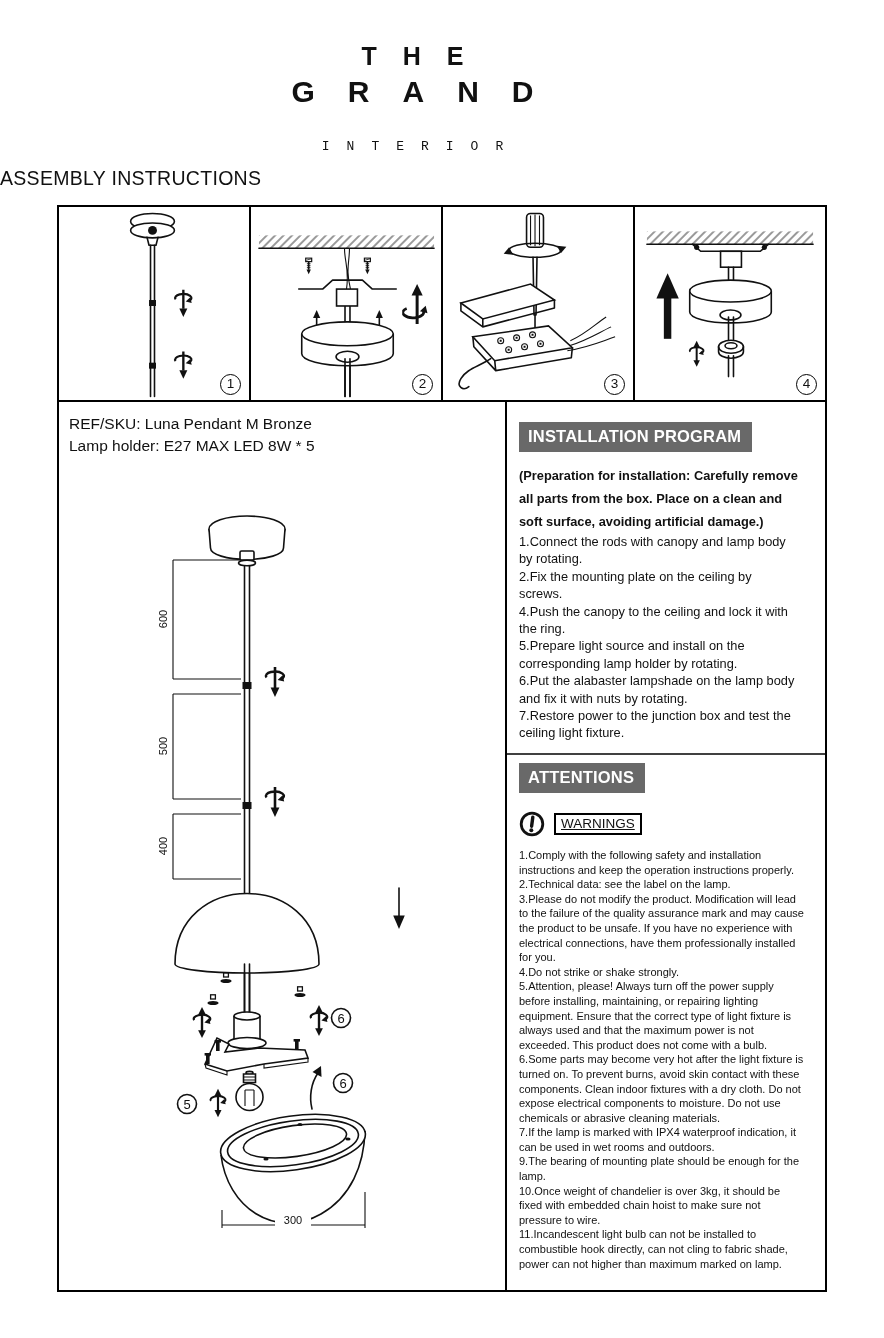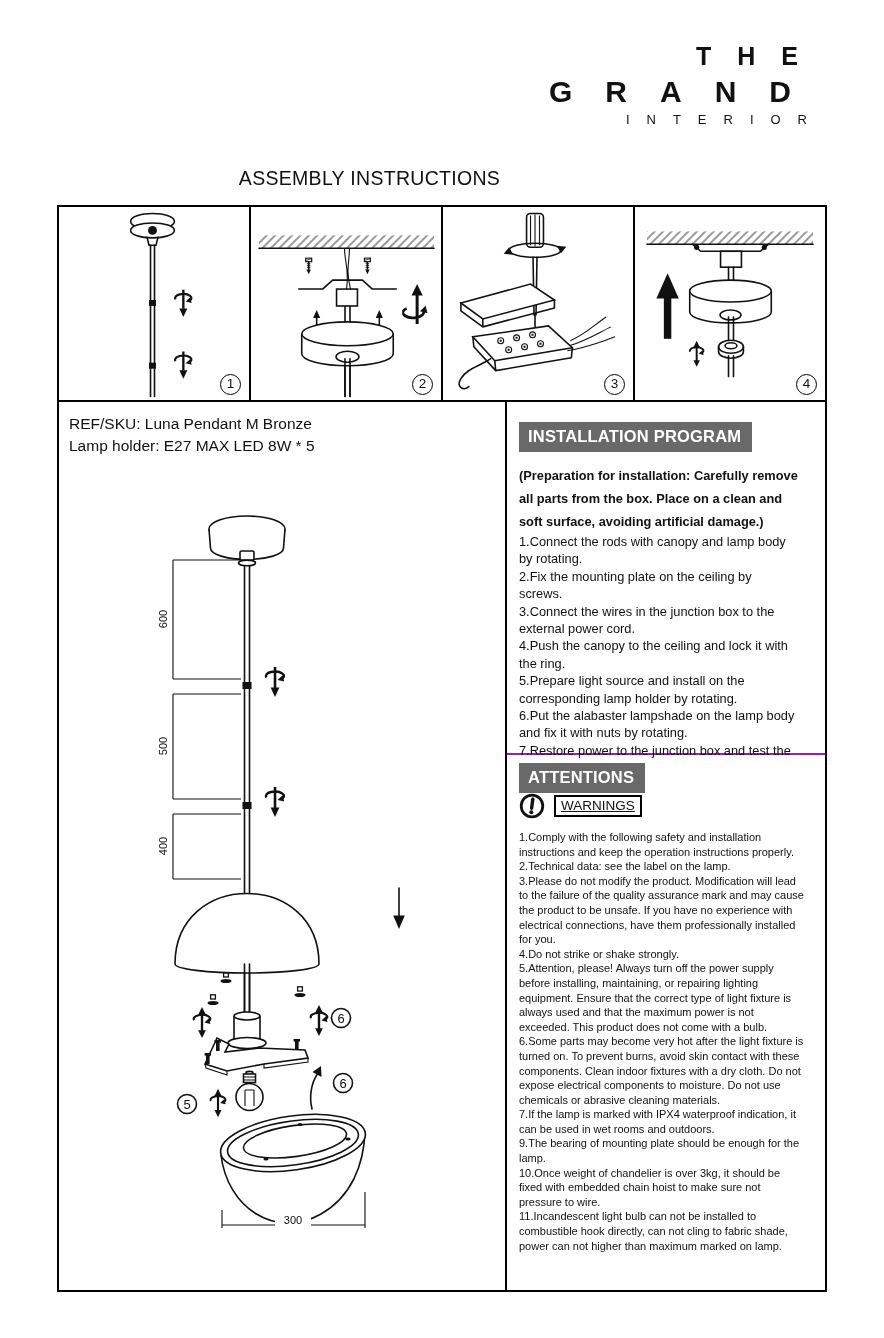--- a/index.html
+++ b/index.html
@@ -3,46 +3,46 @@
 <meta charset="utf-8">
 <style>
   html,body{margin:0;padding:0;background:#fff}
   body{width:884px;height:1338px;position:relative;font-family:"Liberation Sans",sans-serif;color:#111}
   svg{display:block}
   .stroke{stroke:#111;fill:none;stroke-width:1.6;stroke-linecap:round;stroke-linejoin:round}
   .thin{stroke:#111;fill:none;stroke-width:1.1}
   .fillw{fill:#fff;stroke:#111;stroke-width:1.6}
   .ink{fill:#111}
 
-  .brand{position:absolute;top:42px;left:15px;width:809px;text-align:right}
+  .brand{position:absolute;top:42px;left:8px;width:809px;text-align:center}
   .brand-the{font-size:25px;font-weight:700;letter-spacing:26px;padding-left:26px}
   .brand-grand{font-size:30px;font-weight:700;letter-spacing:33px;padding-left:33px;margin-top:4px}
-  .brand-interior{font-family:Liberation Sans, sans-serif;font-size:13px;letter-spacing:17px;padding-left:17px;margin-top:3px}
-  .doc-title{position:absolute;top:167px;left:0;width:739px;text-align:center;font-size:19.5px;letter-spacing:.3px}
+  .brand-interior{font-family:Liberation Mono, monospace;font-size:13px;letter-spacing:17px;padding-left:17px;margin-top:30px}
+  .doc-title{position:absolute;top:167px;left:0;width:739px;text-align:left;font-size:19.5px;letter-spacing:.3px}
 
   .grid{position:absolute;left:57px;top:205px;width:770px;height:1087px;border:2px solid #000;box-sizing:border-box;display:flex;flex-direction:column;background:#fff}
   .panels-row{height:195px;display:flex;border-bottom:2px solid #000;box-sizing:border-box}
   .panel{flex:1;position:relative;overflow:hidden}
   .panel+.panel{border-left:2px solid #000}
   .panel svg{width:100%;height:100%}
   .pnum{position:absolute;right:8px;bottom:5px;width:21px;height:21px;border:1.7px solid #000;border-radius:50%;font-size:13.5px;line-height:18px;text-align:center;box-sizing:border-box;background:#fff}
 
   .content-row{flex:1;display:flex;min-height:0}
   .left-cell{width:448px;border-right:2px solid #000;box-sizing:border-box;position:relative}
   .product-info{padding:11px 8px 0 10px;font-size:15.5px;line-height:21.5px}
   .main-diagram{position:absolute;left:0;top:0;width:387px;height:888px}
 
   .right-col{flex:1;display:flex;flex-direction:column;min-width:0}
-  .install-cell{height:353px;border-bottom:2px solid #a21caf;box-sizing:border-box;padding:20px 27px 0 12px}
+  .install-cell{height:353px;border-bottom:2px solid #404040;box-sizing:border-box;padding:20px 27px 0 12px}
   .attn-cell{flex:1;padding:8px 20px 0 12px}
   .section-header{display:inline-block;background:var(--header-bg,#696969);color:#fff;font-weight:bold;font-size:16.5px;padding:5px 11px 6px 9px;letter-spacing:.2px}
   .prep{font-weight:bold;font-size:12.8px;line-height:23px;margin:12px 0 0 0}
   .steps{margin-top:0}
   .steps p{margin:0;font-size:12.8px;line-height:17.4px}
-  .warnings-head{display:flex;align-items:center;gap:9px;}
+  .warnings-head{display:flex;align-items:center;gap:9px;margin-top:18px}
   .warn-label{border:2px solid #000;padding:1px 5px 2px 5px;font-size:13.5px;text-decoration:underline}
   .warn-list{margin-top:11px}
   .warn-list p{margin:0;font-size:11px;line-height:14.6px}
   text{font-family:"Liberation Sans",sans-serif;fill:#111}
 </style>
 </head>
 <body>
 
 <svg width="0" height="0" style="position:absolute" aria-hidden="true">
   <defs>
@@ -328,21 +328,20 @@
     </div>
 
     <div class="right-col">
 
       <div class="install-cell">
         <span class="section-header">INSTALLATION PROGRAM</span>
         <p class="prep">(Preparation for installation: Carefully remove all parts from the box. Place on a clean and soft surface, avoiding artificial damage.)</p>
         <div class="steps">
           <p>1.Connect the rods with canopy and lamp body by rotating.</p>
           <p>2.Fix the mounting plate on the ceiling by screws.</p>
-          <p>3.Connect the wires in the junction box to the external power cord.</p>
           <p>4.Push the canopy to the ceiling and lock it with the ring.</p>
           <p>5.Prepare light source and install on the corresponding lamp holder by rotating.</p>
           <p>6.Put the alabaster lampshade on the lamp body and fix it with nuts by rotating.</p>
           <p>7.Restore power to the junction box and test the ceiling light fixture.</p>
         </div>
       </div>
 
       <div class="attn-cell">
         <span class="section-header">ATTENTIONS</span>
         <div class="warnings-head">

